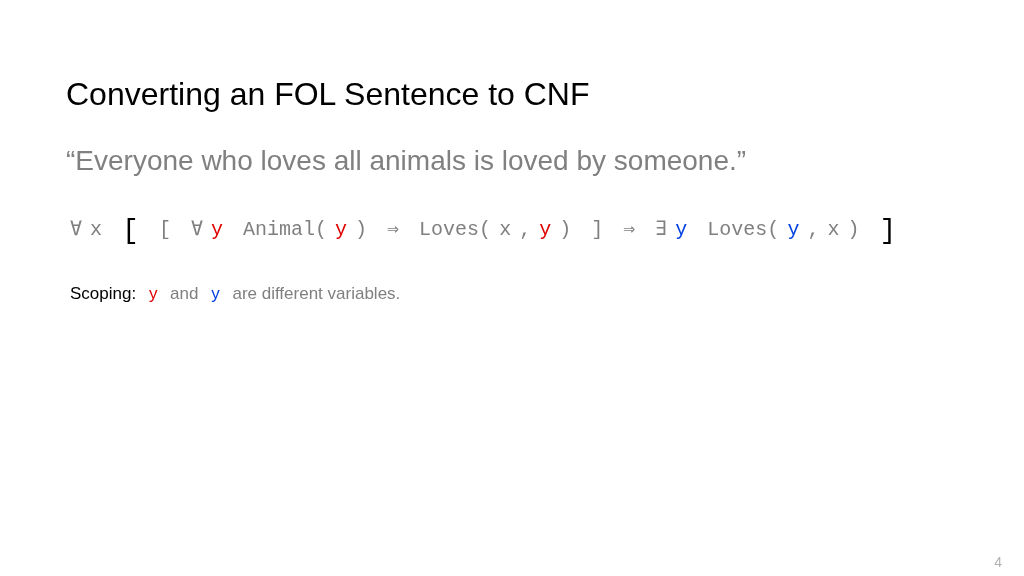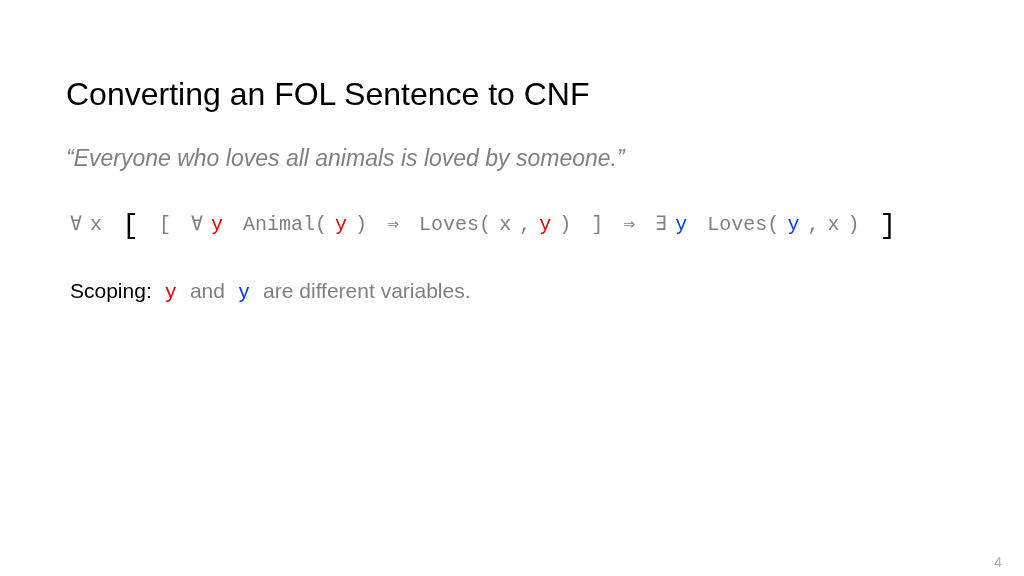--- a/index.html
+++ b/index.html
@@ -20,22 +20,21 @@
       height: 100%;
       position: relative;
     }
     .title {
       font-size: 32px;
       font-weight: 400;
       color: #000;
       margin-bottom: 32px;
     }
     .quote {
-      font-size: 23px;
-      font-style: italic;
+      font-size: 28px;
       color: #808080;
       margin-bottom: 34px;
     }
     .formula {
       font-size: 20px;
       color: #808080;
       margin-bottom: 34px;
       line-height: 1.4;
       font-family: Liberation Mono, monospace;
     }
@@ -50,21 +49,21 @@
     .formula .txt {
       color: #808080;
     }
     .formula .red {
       color: #e00000;
     }
     .formula .blue {
       color: #0040e0;
     }
     .scoping {
-      font-size: 21px;
+      font-size: 17px;
       color: #808080;
     }
     .scoping .label {
       color: #000;
     }
     .scoping .red {
       color: #e00000;
     }
     .scoping .blue {
       color: #0040e0;

